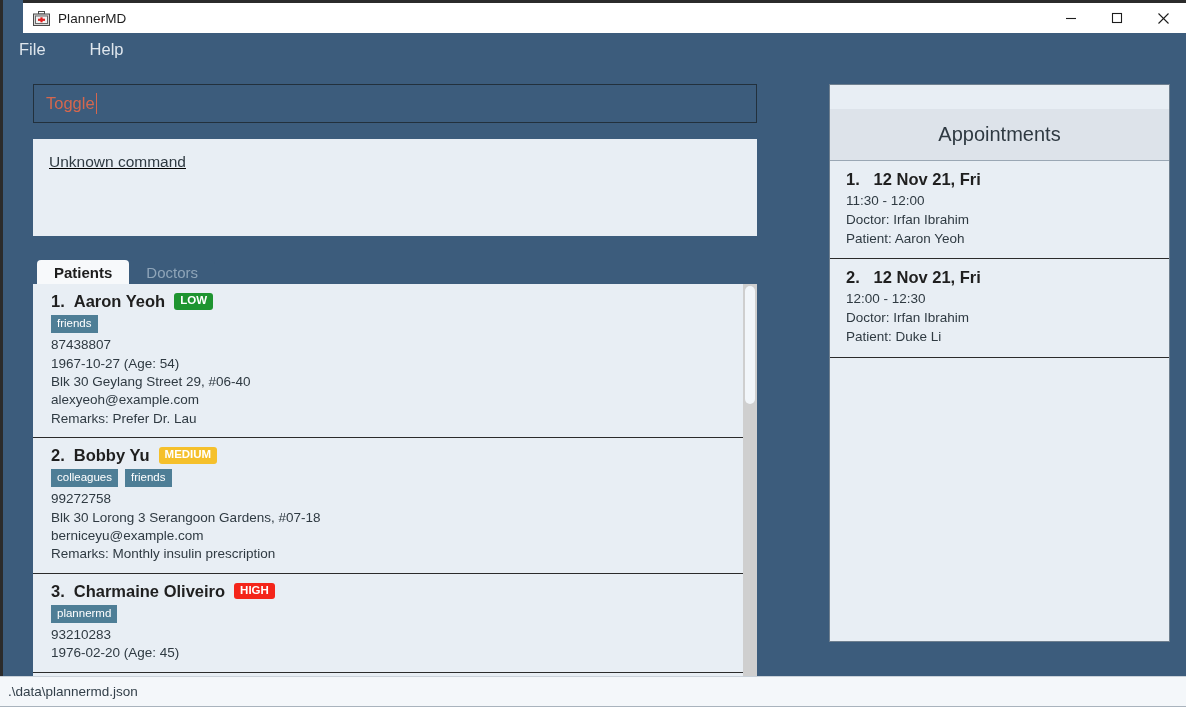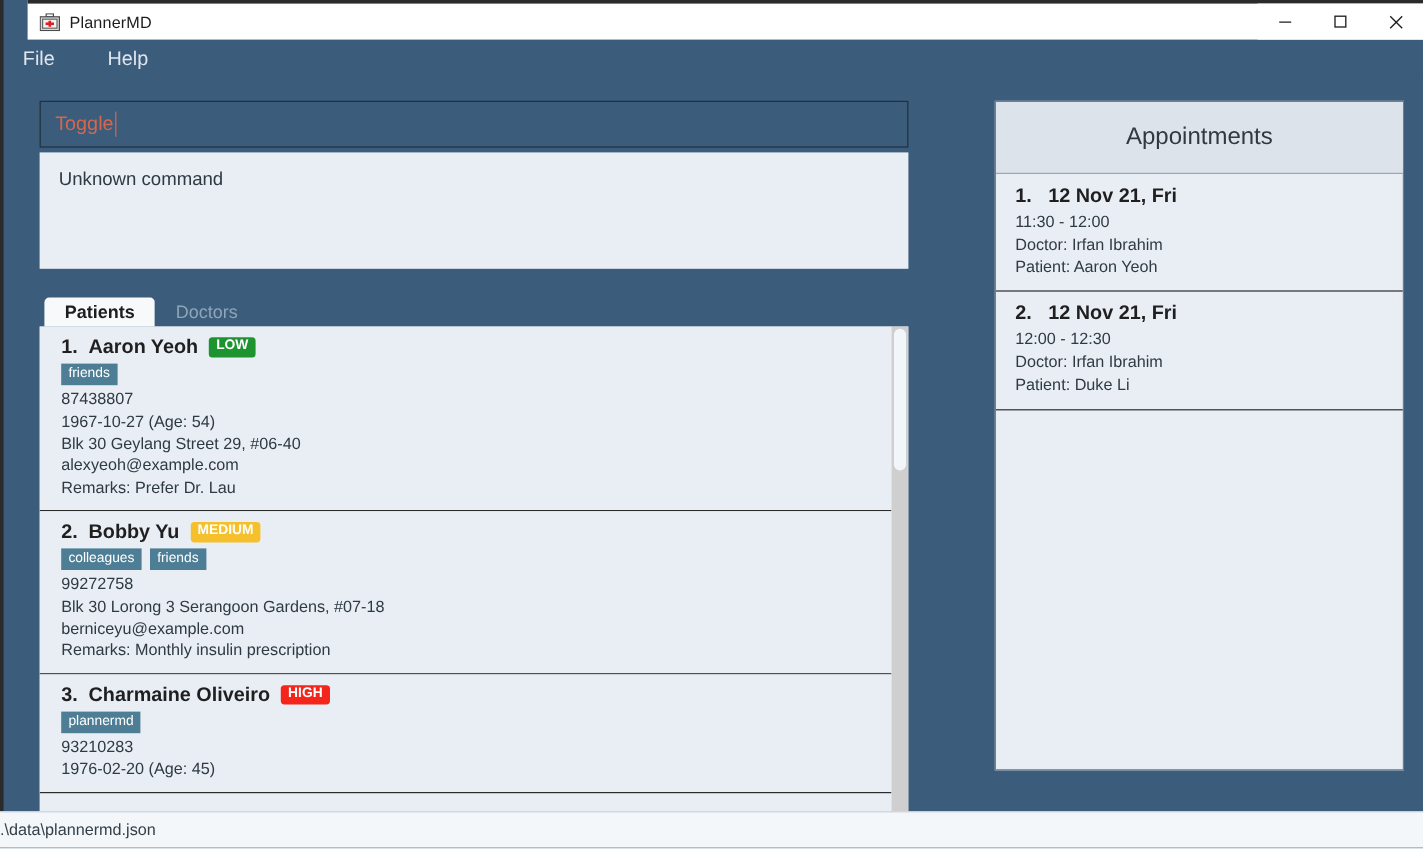--- a/index.html
+++ b/index.html
@@ -111,25 +111,26 @@
   }
   .caret {
     width: 1px;
     height: 21px;
     background: #d4674e;
     margin-left: 1px;
   }
 
   
   .result-box {
-    margin-top: 4px;
+    margin-top: 16px;
     height: 97px;
     background: #e8eef4;
     padding: 14px 16px;
     flex: none;
+    text-decoration: underline;
   }
   .result-text {
     font-size: 15.5px;
     color: #2f3a42;
   }
 
   
   .tabs {
     margin-top: 24px;
     display: flex;
@@ -227,27 +228,28 @@
 
   
   .appt-panel {
     background: #e8eef4;
     border: 1px solid #6e7f8f;
     height: 558px;
     display: flex;
     flex-direction: column;
   }
   .appt-header {
-    height: 60px;
+    height: 52px;
     background: #dde3ea;
     border-bottom: 1px solid #9aa7b4;
     display: flex;
     align-items: center;
     justify-content: center;
     flex: none;
+    margin-top: 24px;
   }
   .appt-title {
     font-size: 20px;
     color: #2f3a42;
   }
   .appt-card {
     padding: 9px 16px 10px;
     border-bottom: 1px solid #2b2b2b;
   }
   .appt-date {
@@ -266,20 +268,21 @@
   .statusbar {
     position: absolute;
     left: 0;
     bottom: 10px;
     width: 1186px;
     height: 30px;
     background: #f4f7fa;
     border-top: 1px solid #c9d1d9;
     display: flex;
     align-items: center;
+    padding-left: 8px;
   }
   .status-text {
     font-size: 13.5px;
     color: #33404a;
   }
   .taskbar-strip {
     position: absolute;
     left: 0;
     bottom: 0;
     width: 1186px;

